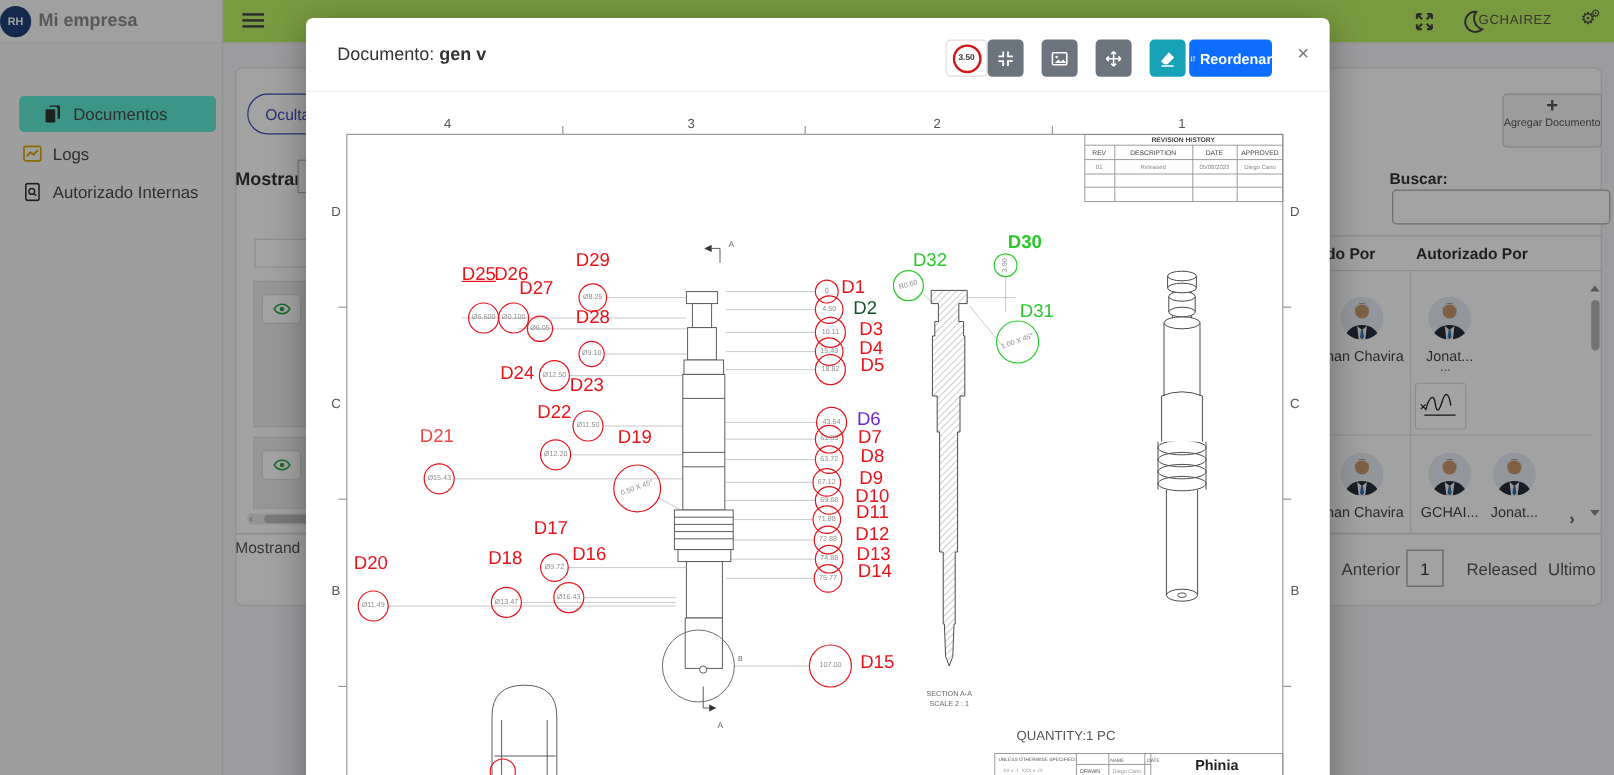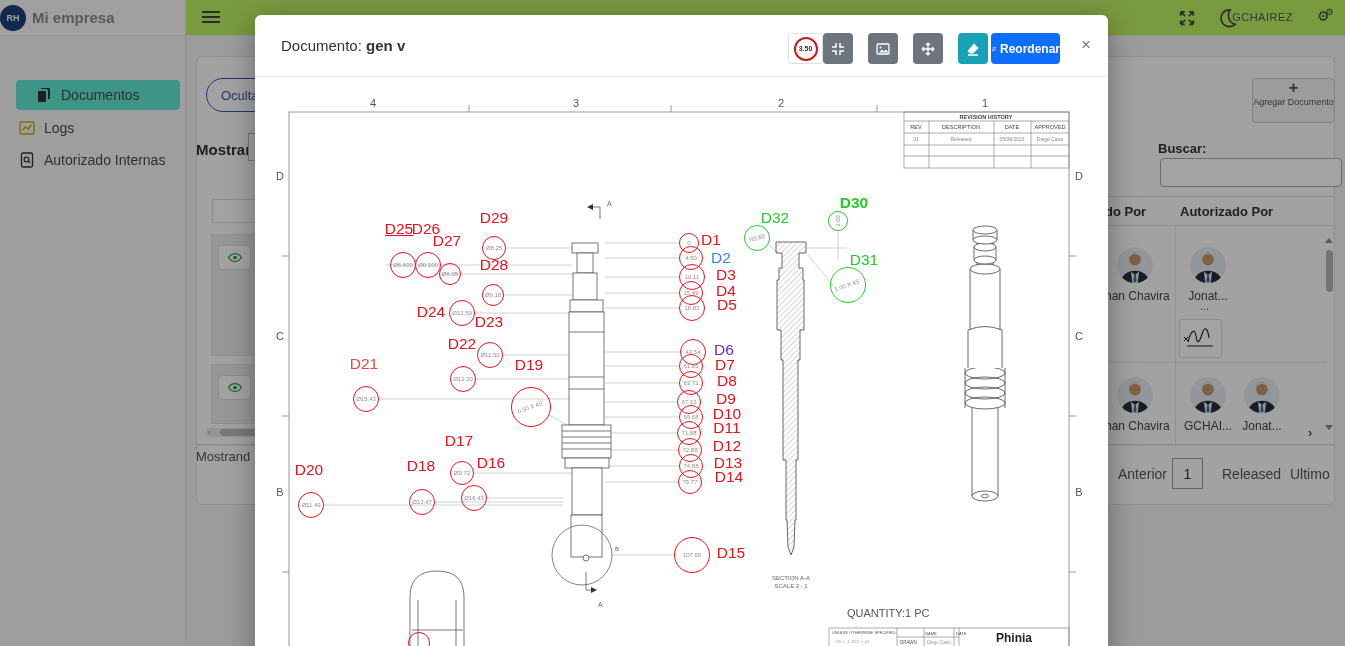--- a/index.html
+++ b/index.html
@@ -479,21 +479,21 @@
       </g>
     </svg>
     <div id="callout-layer">
         <div class="co-circle" style="left: 424px; top: 156px; width: 20px; height: 20px; border-color: rgb(232, 19, 26);">
           <span class="co-val">0</span>
         </div>
         <div class="co-label" style="left: 456px; top: 163px; color: rgb(232, 19, 26);">D1</div>
         <div class="co-circle" style="left: 424px; top: 169px; width: 24px; height: 24px; border-color: rgb(232, 19, 26);">
           <span class="co-val">4.50</span>
         </div>
-        <div class="co-label" style="left: 466px; top: 181px; color: #3b82f6; text-align: right;">D2</div>
+        <div class="co-label" style="left: 466px; top: 181px; color: #14532d; text-align: right;">D2</div>
         <div class="co-circle" style="left: 424px; top: 187px; width: 26px; height: 26px; border-color: rgb(232, 19, 26);">
           <span class="co-val">10.11</span>
         </div>
         <div class="co-label" style="left: 471px; top: 198px; color: rgb(232, 19, 26);">D3</div>
         <div class="co-circle" style="left: 424px; top: 204px; width: 24px; height: 24px; border-color: rgb(232, 19, 26);">
           <span class="co-val">15.49</span>
         </div>
         <div class="co-label" style="left: 471px; top: 214px; color: rgb(232, 19, 26);">D4</div>
         <div class="co-circle" style="left: 424px; top: 218px; width: 26px; height: 26px; border-color: rgb(232, 19, 26);">
           <span class="co-val">18.82</span>

